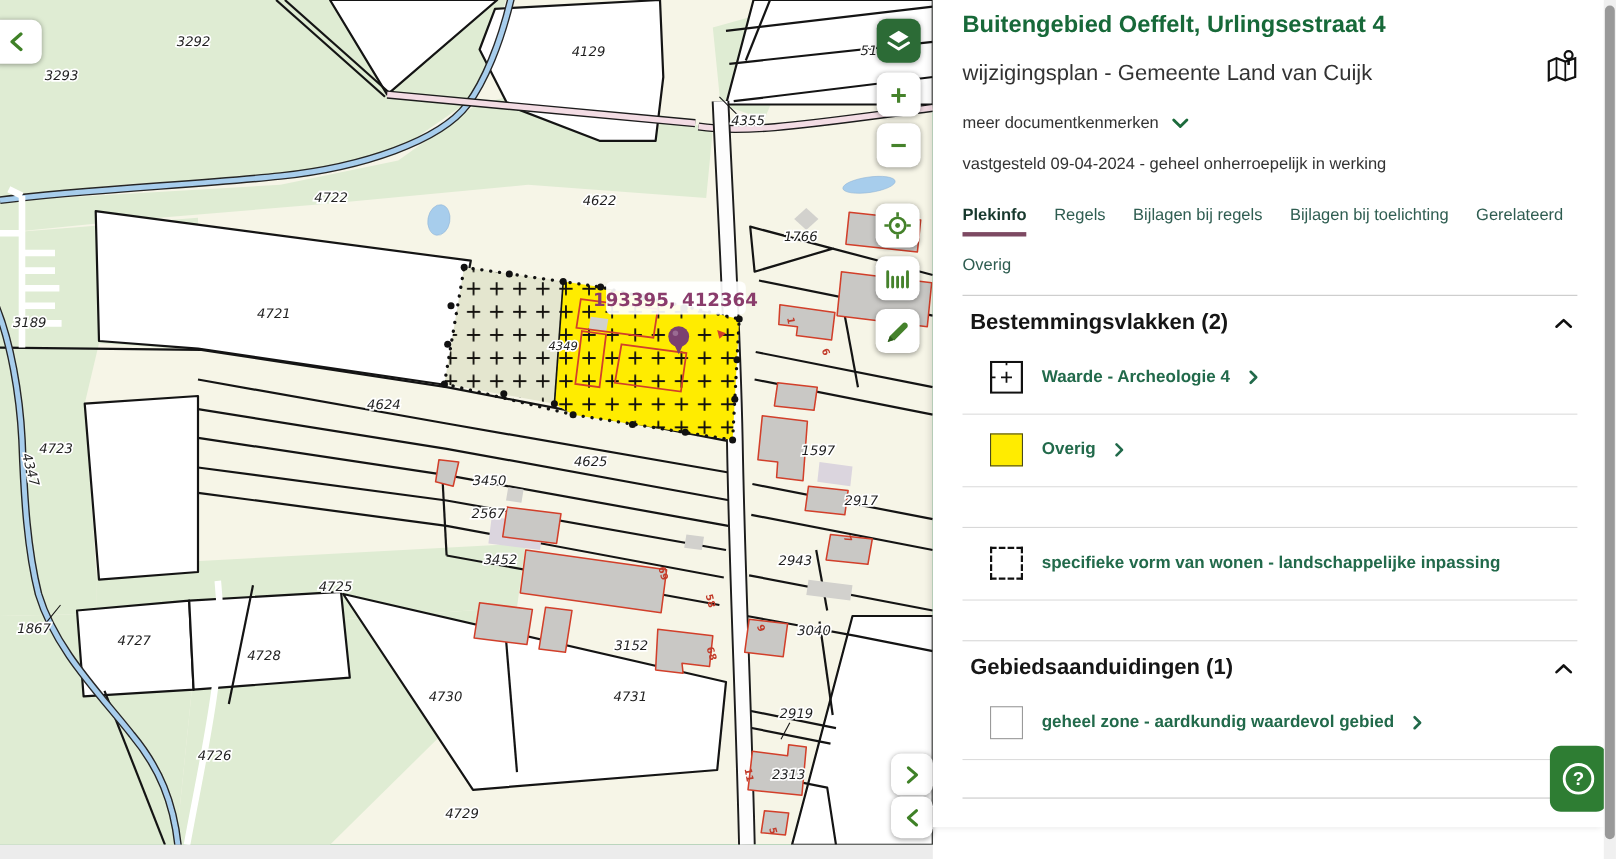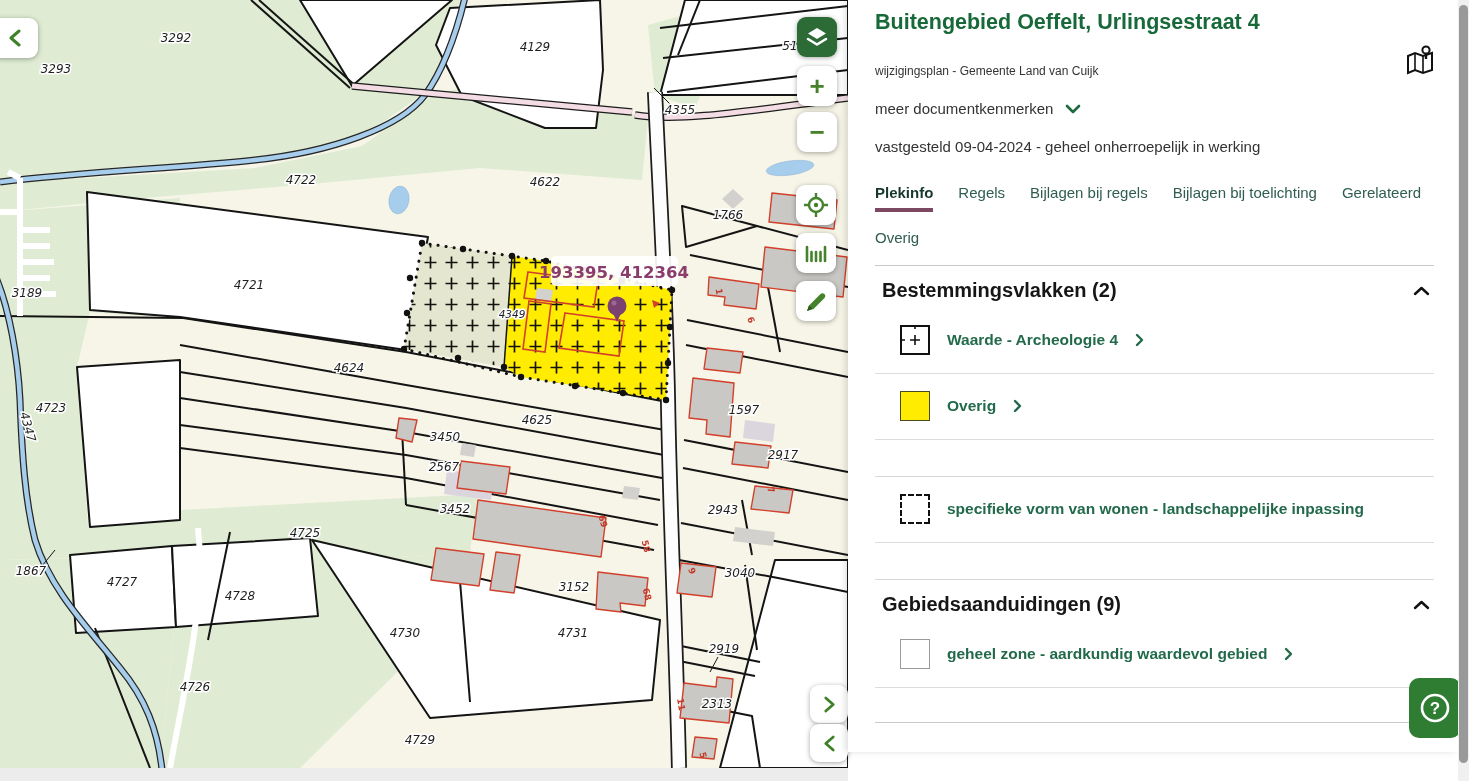--- a/index.html
+++ b/index.html
@@ -18,21 +18,21 @@
   
   .mbtn{position:absolute;width:40px;height:40px;background:#fff;border-radius:9px;
         box-shadow:0 1px 5px rgba(0,0,0,.35);display:flex;align-items:center;justify-content:center;
         cursor:pointer;box-sizing:border-box;}
   .mbtn.dark{background:#2c6b36;}
   .glyph{font-size:26px;font-weight:bold;color:#45822b;line-height:1;}
   
   .panel{position:absolute;left:848px;top:0;width:610px;height:752px;background:#fff;
          padding:6px 24px 0 27px;box-sizing:border-box;box-shadow:-3px 0 6px rgba(0,0,0,.12);}
   .panel h1{margin:2px 0 0 0;font-size:21.5px;line-height:28px;font-weight:bold;color:#176939;}
-  .sub-row{margin-top:17px;display:flex;align-items:flex-end;font-size:12px;color:#333;}
+  .sub-row{margin-top:17px;display:flex;align-items:center;font-size:20px;color:#333;}
   .doc-icon{margin-left:auto;margin-top:-8px;cursor:pointer;}
   .more-row{margin-top:22px;display:flex;align-items:center;gap:12px;font-size:15px;color:#333;cursor:pointer;width:fit-content;}
   .status{margin-top:21px;font-size:15px;color:#333;}
   .tabs{margin-top:29px;display:flex;flex-wrap:wrap;column-gap:25px;row-gap:17px;font-size:15px;}
   .tab{color:#2f5d51;cursor:pointer;padding-bottom:7px;border-bottom:4px solid transparent;}
   .tab.active{color:#17382d;font-weight:bold;border-bottom-color:#7d4962;}
   .tabs-divider{margin-top:8px;height:1px;background:#c9c9c9;}
   .section{margin-top:0;}
   .sec-head{display:flex;align-items:center;padding:13px 4px 6px 7px;cursor:pointer;}
   .sec-title{font-size:20px;font-weight:bold;color:#161616;}
@@ -403,21 +403,21 @@
       <div class="item">
         <span class="swatch sw-dashed"></span>
         <span class="item-label">specifieke vorm van wonen - landschappelijke inpassing</span>
       </div>
     </div>
 
     <div class="sec-sep"></div>
 
     <div class="section">
       <div class="sec-head">
-        <span class="sec-title">Gebiedsaanduidingen (9)</span>
+        <span class="sec-title">Gebiedsaanduidingen (1)</span>
         <svg width="17" height="10" viewBox="0 0 17 10">
           <polyline points="2,8 8.5,2 15,8" fill="none" stroke="#111" stroke-width="2.4" stroke-linecap="round" stroke-linejoin="round"></polyline>
         </svg>
       </div>
       <div class="item">
         <span class="swatch sw-plain"></span>
         <span class="item-label">geheel zone - aardkundig waardevol gebied</span>
         <svg width="9" height="14" viewBox="0 0 9 14">
           <polyline points="2,2 7,7 2,12" fill="none" stroke="#226a4b" stroke-width="2.4" stroke-linecap="round" stroke-linejoin="round"></polyline>
         </svg>

